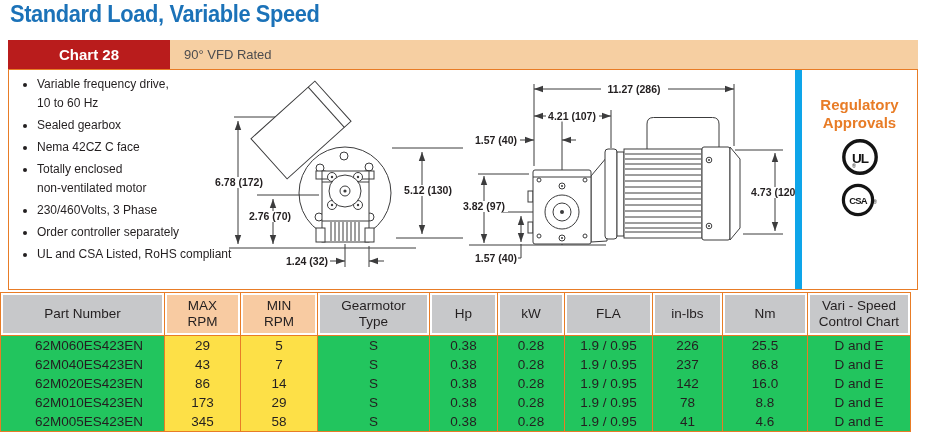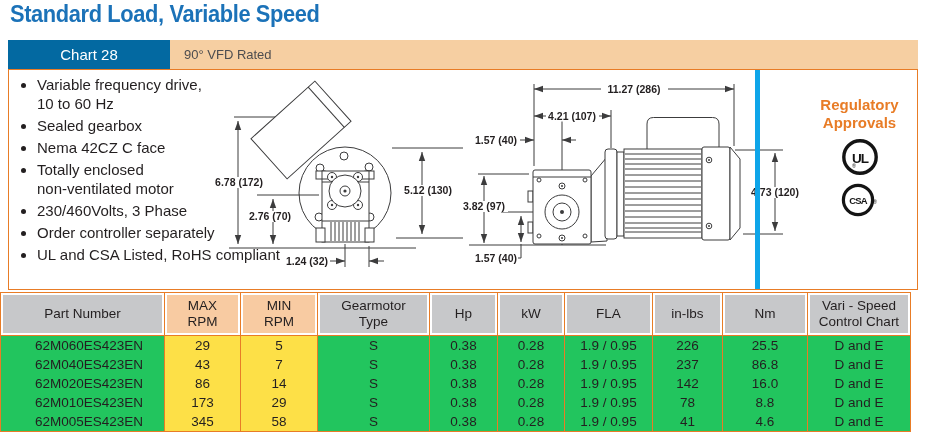--- a/index.html
+++ b/index.html
@@ -9,40 +9,40 @@
     font-family:"Liberation Sans",sans-serif;
   }
   .title{
     position:absolute;left:10px;top:1px;
     font-size:23px;font-weight:bold;color:#1b72b8;
     letter-spacing:-0.4px;transform:scaleX(0.95);transform-origin:left center;
     white-space:nowrap;
   }
   .bar{position:absolute;left:8px;top:40px;width:910px;height:29px;display:flex;}
   .bar-left{
-    width:162px;background:#0369a1;color:#ffffff;font-weight:normal;font-size:15px;
+    width:162px;background:#b91c1c;color:#ffffff;font-weight:bold;font-size:15px;
     display:flex;align-items:center;justify-content:center;
   }
   .bar-right{
     flex:1;background:#f6cfa2;color:#4d4d4f;font-size:13px;
     display:flex;align-items:center;padding-left:14px;
   }
   .box{
     position:absolute;left:8px;top:69px;width:908px;height:219px;
     border:1px solid #e87c26;background:#ffffff;box-sizing:content-box;
   }
   .features{
     position:absolute;left:6px;top:5px;width:300px;margin:0;padding:0 0 0 22px;
-    font-size:15px;line-height:19px;list-style:disc outside;
+    font-size:12px;line-height:19px;list-style:disc outside;
   }
   .features li{margin-bottom:3px;white-space:pre-line;}
   .diagrams{position:absolute;left:192px;top:0;width:600px;height:219px;}
   .reg-panel{
     position:absolute;right:0;top:0;width:115px;height:219px;
-    border-left:5px solid #0ea5e9;display:flex;flex-direction:column;align-items:center;padding-left:42px;
+    border-left:7px solid #0ea5e9;display:flex;flex-direction:column;align-items:center;
   }
   .reg-title{
     margin-top:26px;font-size:15px;font-weight:bold;color:#e87c26;
     text-align:center;white-space:pre-line;line-height:18px;
   }
   .logo{margin-top:5px;}
   svg text{font-family:"Liberation Sans",sans-serif;}
   .dim-text{font-size:10.5px;font-weight:bold;fill:#231f20;}
   .lbl-bg{fill:#ffffff;stroke:none;}
   .ln{stroke:#3c3c3d;stroke-width:1;fill:none;}

